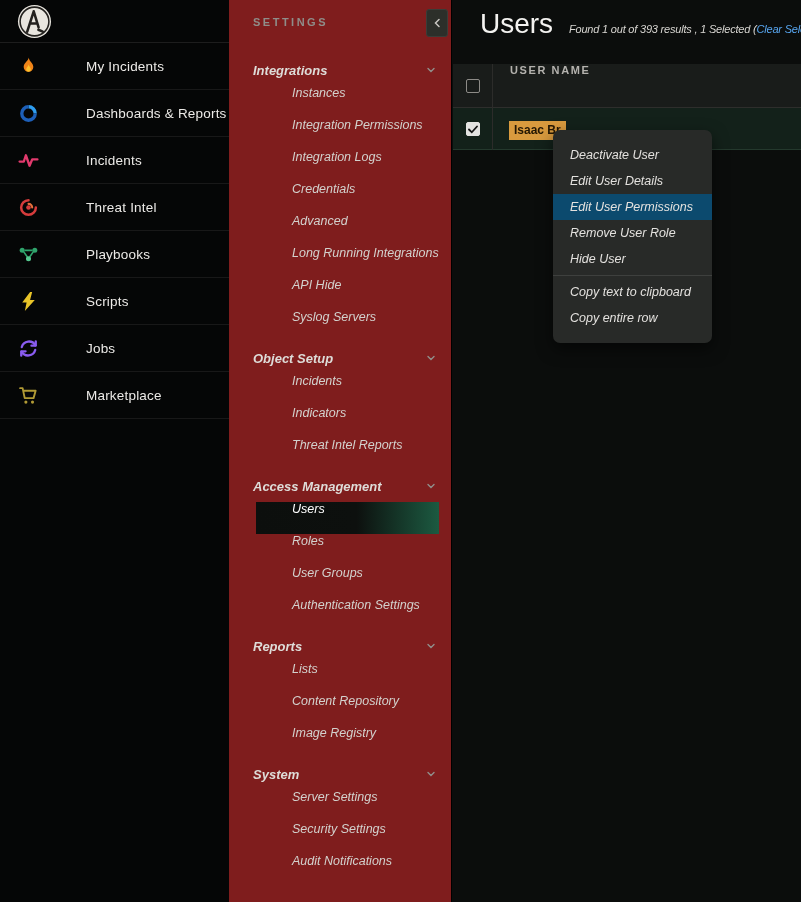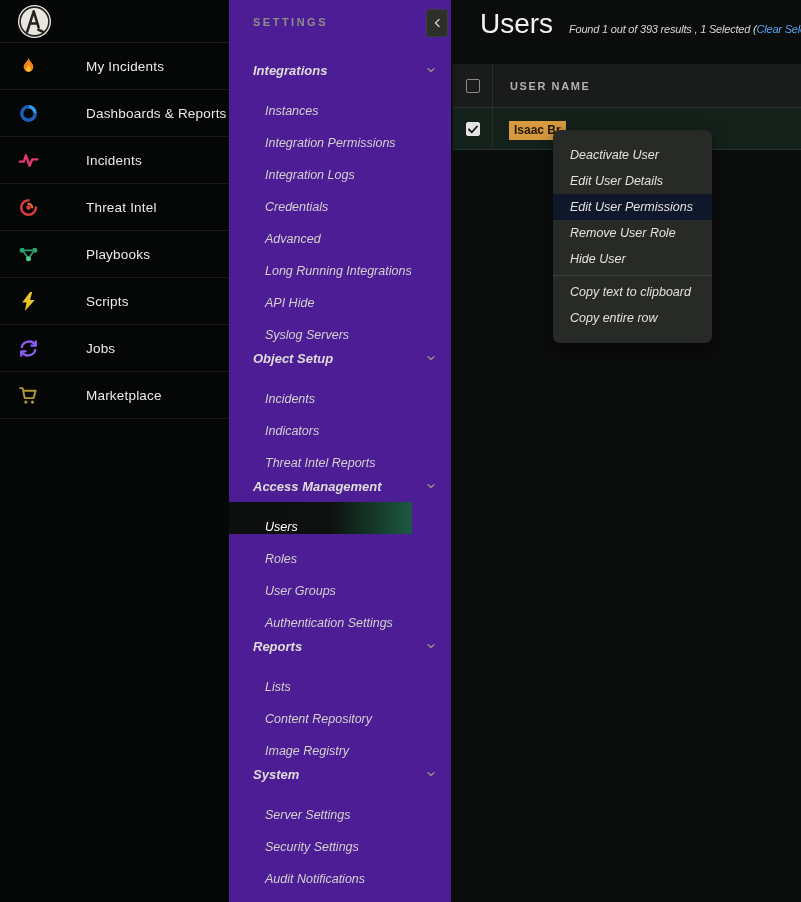--- a/index.html
+++ b/index.html
@@ -13,63 +13,63 @@
   .logo { width:35px; height:35px; cursor:pointer; }
   .logo svg { width:35px; height:35px; display:block; }
   .nav-item { height:47px; display:flex; align-items:center; border-bottom:1px solid #181818;
               padding-left:18px; cursor:pointer; }
   .nav-icon { width:21px; height:21px; margin-right:12px; display:inline-flex; flex:0 0 21px; }
   .nav-icon svg { width:21px; height:21px; }
   .nav-label { font-size:13.5px; color:#eceae7; letter-spacing:.2px;margin-left:35px; }
 
   
   .settings { position:absolute; left:229px; top:0; width:223px; height:902px;
-              background:#4c1d95; border-right:1px solid #000; overflow:hidden; }
+              background:#7f1d1d; border-right:1px solid #000; overflow:hidden; }
   .settings-title { position:absolute; top:16px; left:24px; font-size:11px; letter-spacing:2.5px;
                     color:#8f8d89; font-weight:bold; }
   .collapse-btn { position:absolute; top:9px; left:197px; width:22px; height:28px; background:#2c2f2a;
                   border:1px solid #3a3d38; border-radius:3px; color:#c9c7c3; display:flex;
                   align-items:center; justify-content:center; cursor:pointer; }
   .settings-list { position:absolute; top:54px; left:0; width:223px; }
   .s-section { height:32px; display:flex; align-items:center; justify-content:space-between;
                padding:0 16px 0 24px; cursor:pointer;gap:32px; }
   .s-section-label { font-size:13px; font-weight:bold; font-style:italic; color:#dedcd8; }
   .s-chev { display:flex; }
-  .s-item { height:32px; display:flex; align-items:flex-end; padding-left:36px; font-size:12.5px;
-            font-style:italic; color:#d3d1cd; cursor:pointer; }
+  .s-item { height:32px; display:flex; align-items:flex-start; padding-left:36px; font-size:12.5px;
+            font-style:italic; color:#d3d1cd; cursor:pointer;margin-left:27px; }
   .s-item.selected { width:183px; color:#ffffff;
             background:linear-gradient(90deg,#0c0f0d 0%,#0d100e 55%,#1c5a41 100%); }
 
   
   .main { position:absolute; left:453px; top:0; width:348px; height:902px; background:#0b0d0c; overflow:hidden; }
   .page-title { position:absolute; left:27px; top:8px; font-size:28px; font-weight:500; color:#f3f2f0; }
   .results-line { position:absolute; left:116px; top:23px; font-size:11px; font-style:italic;
                   color:#d8d6d2; white-space:nowrap; letter-spacing:-.2px; }
   .clear-link { color:#58a7f2; cursor:pointer; }
   .table-head { position:absolute; top:64px; left:0; width:348px; height:44px; background:#191c1a;
                 border-bottom:1px solid #2e2e2c; }
-  .th-label { position:absolute; left:57px; top:16px; font-size:11px; letter-spacing:1.6px;
+  .th-label { position:absolute; left:57px; top:0; font-size:11px; letter-spacing:1.6px;
               color:#b4b2ae; font-weight:bold; }
   .checkbox { width:14px; height:14px; border:1px solid #8d8b87; border-radius:2px;
               background:transparent; cursor:pointer; }
   .cb-head { position:absolute; left:13px; top:15px; }
   .col-divider { position:absolute; top:64px; left:39px; width:1px; height:86px; background:#2c2c2a; }
   .row { position:absolute; top:108px; left:0; width:348px; height:42px; background:#13211a;
          border-bottom:1px solid #24392d; cursor:pointer; }
   .cb-row { position:absolute; left:13px; top:14px; background:#e3e3e1; border-color:#e3e3e1;
             display:flex; align-items:center; justify-content:center; }
   .user-highlight { position:absolute; left:56px; top:13px; background:#d89a3e; color:#241703;
                     font-size:12px; font-weight:bold; padding:2px 5px 3px; white-space:nowrap; cursor:pointer; }
 
   
   .menu { position:absolute; left:100px; top:130px; width:159px; background:#282a28; border-radius:7px;
           box-shadow:0 6px 16px rgba(0,0,0,.55); padding:12px 0; z-index:10; }
   .menu-item { height:26px; line-height:26px; padding-left:17px; font-size:12.5px; font-style:italic;
                color:#e3e1de; cursor:pointer; white-space:nowrap; }
-  .menu-item.hover { background:#0f172a; }
+  .menu-item.hover { background:#0c4a6e; }
   .menu-sep { height:1px; background:#3e403e; margin:3px 0; }
 </style>
 </head>
 <body>
 
 <div class="app">
 
   <aside class="left-nav">
     <div class="logo-row">
       <div class="logo">

